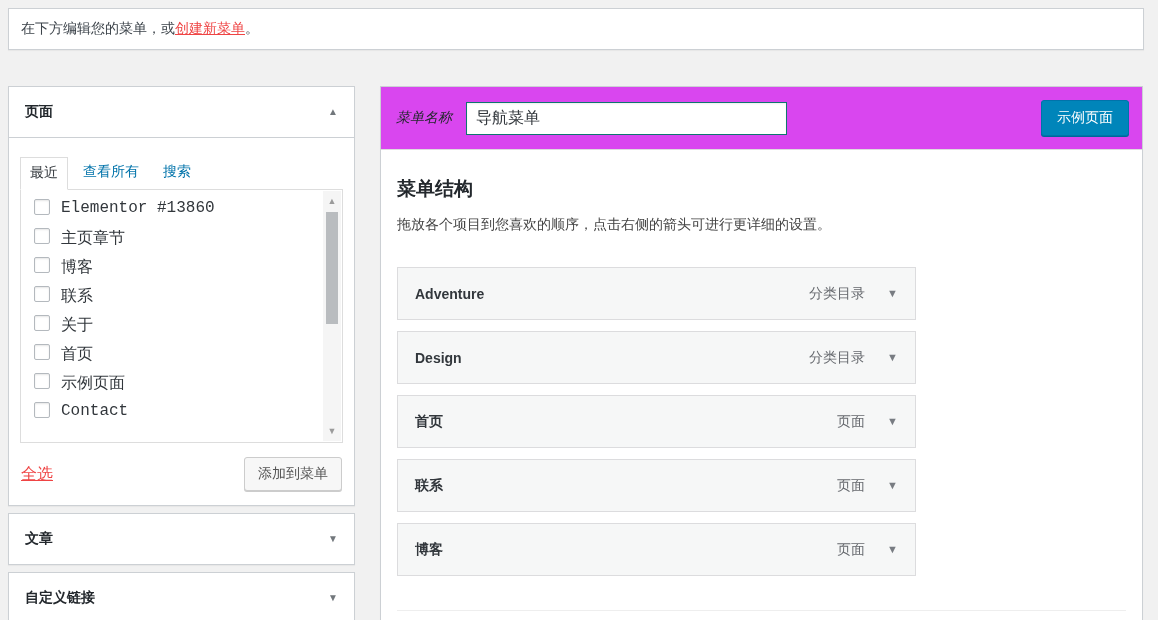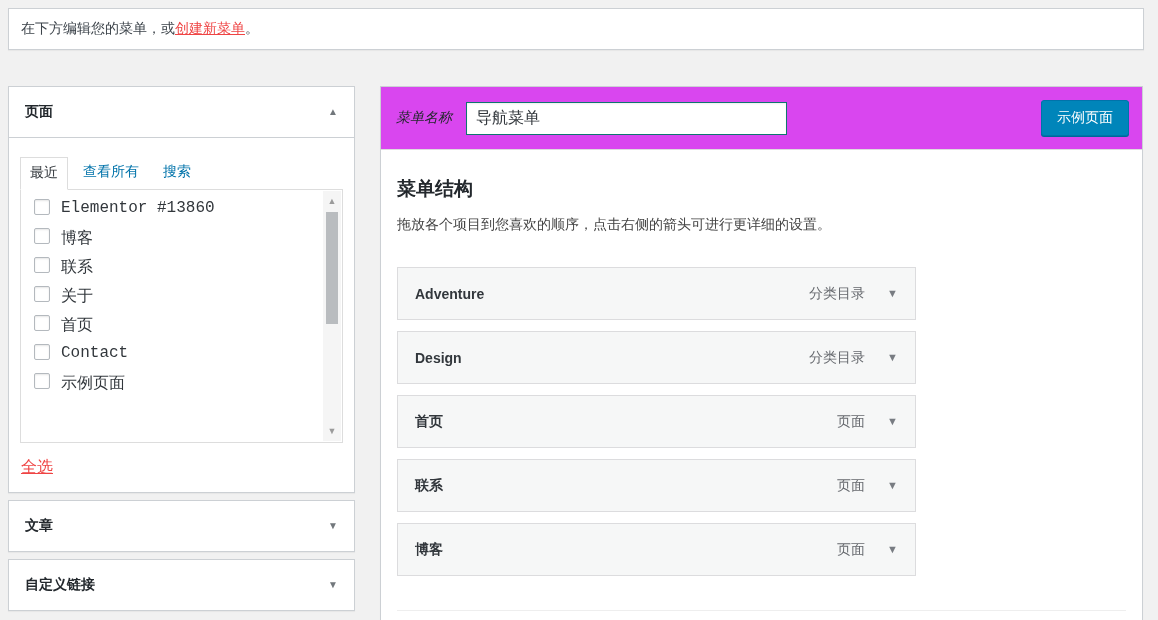--- a/index.html
+++ b/index.html
@@ -263,52 +263,57 @@
         </div>
 
         <div class="list-box">
           <ul class="checklist">
             <li>
               <span class="cb"></span>
               <span>Elementor #13860</span>
             </li>
             <li>
               <span class="cb"></span>
+              <span>主页章节</span>
+            </li>
+            <li>
+              <span class="cb"></span>
               <span>博客</span>
             </li>
             <li>
               <span class="cb"></span>
               <span>联系</span>
             </li>
             <li>
               <span class="cb"></span>
               <span>关于</span>
             </li>
             <li>
               <span class="cb"></span>
               <span>首页</span>
             </li>
             <li>
               <span class="cb"></span>
+              <span>示例页面</span>
+            </li>
+            <li>
+              <span class="cb"></span>
               <span>Contact</span>
-            </li>
-            <li>
-              <span class="cb"></span>
-              <span>示例页面</span>
             </li>
           </ul>
           <div class="scrollbar">
             <span class="scroll-arrow up">▲</span>
             <span class="scroll-thumb"></span>
             <span class="scroll-arrow down">▼</span>
           </div>
         </div>
 
         <div class="panel-actions">
           <span class="link">全选</span>
+          <button class="btn-secondary">添加到菜单</button>
         </div>
 
       </div>
     </div>
 
     <div class="postbox collapsed">
       <div class="postbox-header">
         <span class="postbox-title">文章</span>
         <span class="toggle-icon">▼</span>
       </div>

